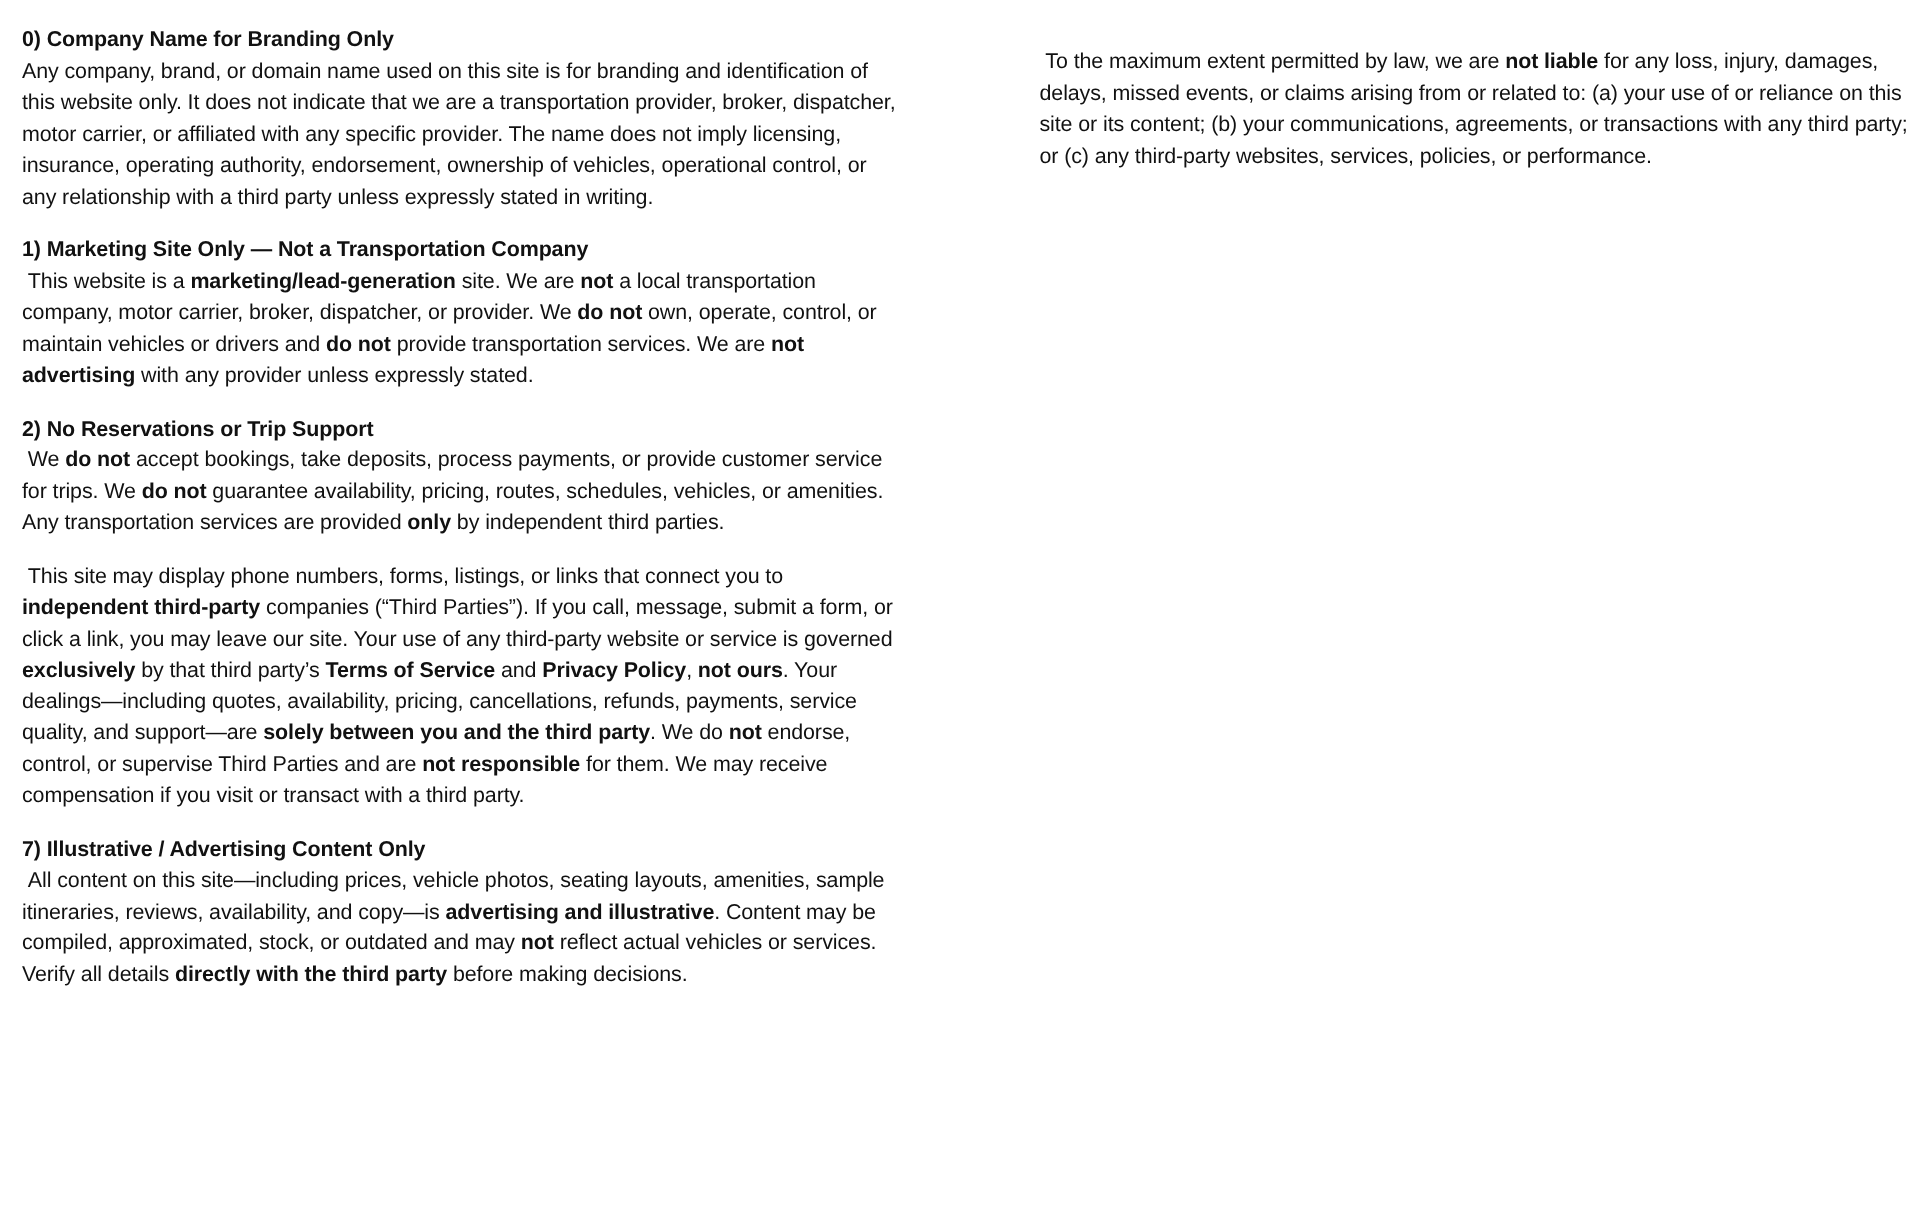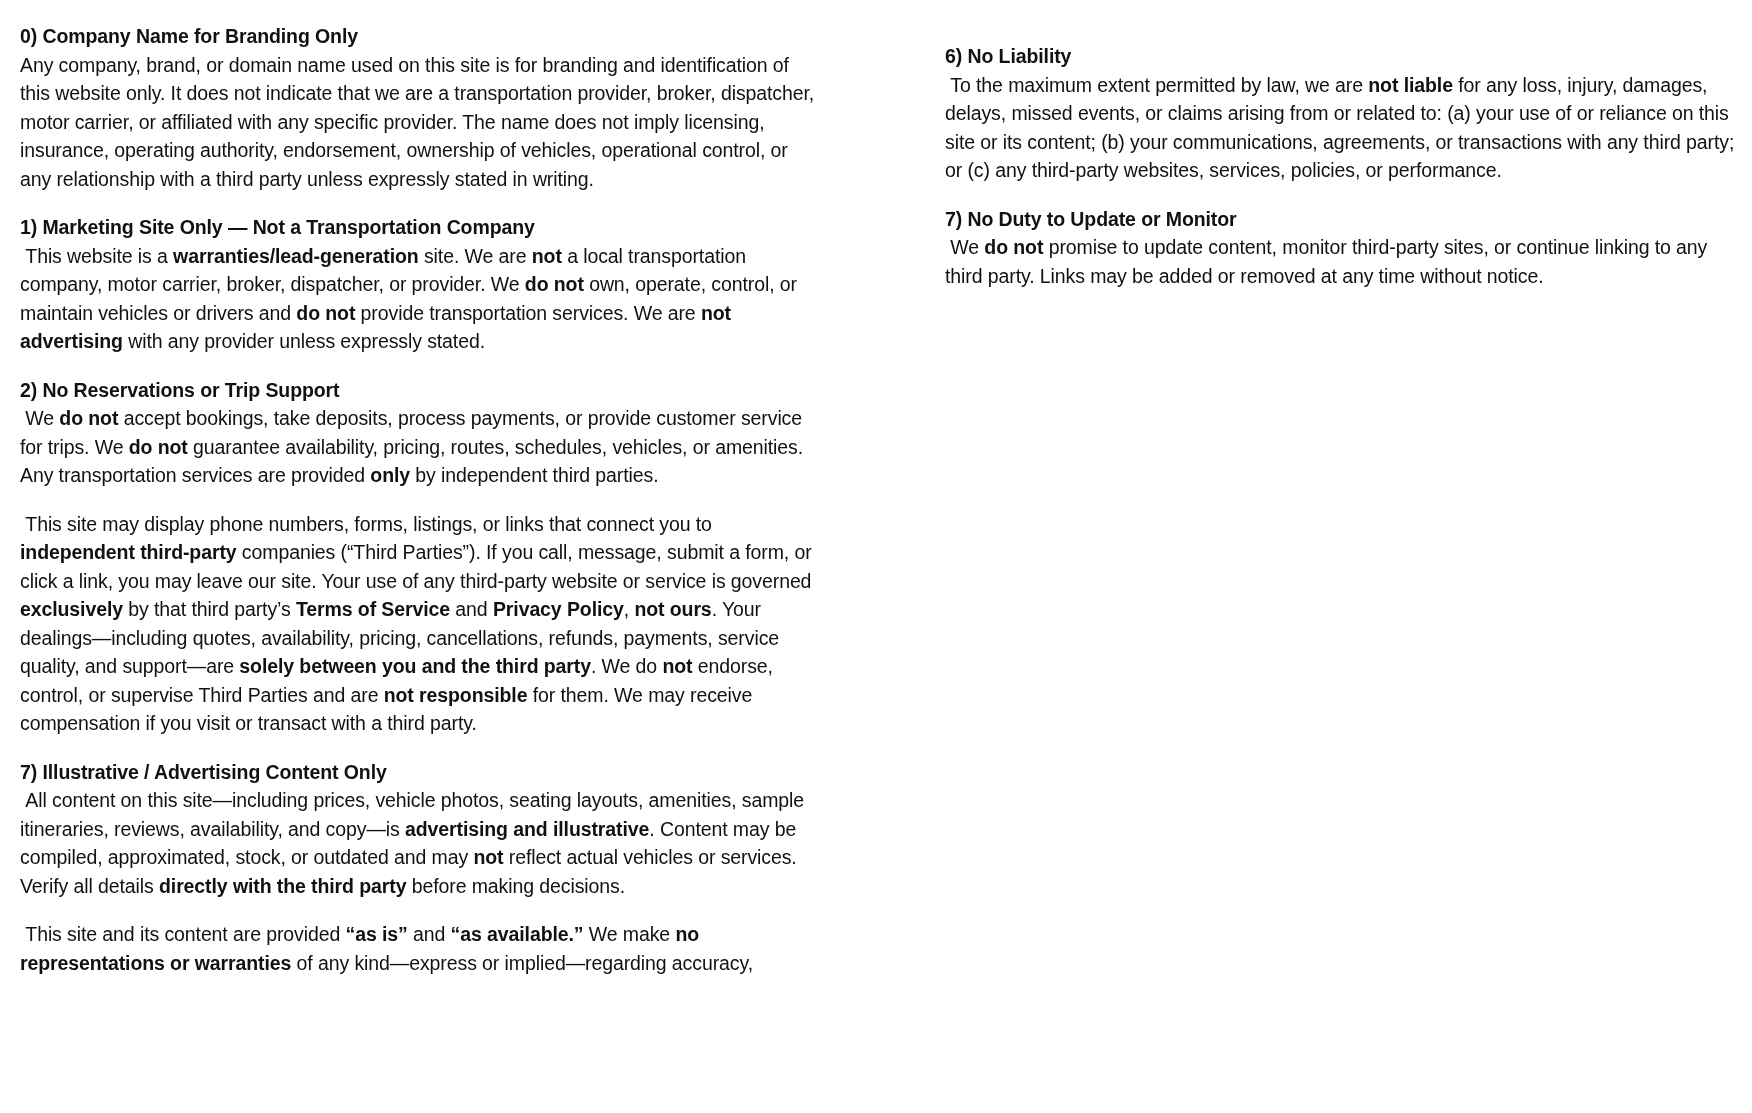--- a/index.html
+++ b/index.html
@@ -60,40 +60,34 @@
 <body>
 
 <div class="page" style="background: rgb(255, 255, 255); color: rgb(17, 17, 17);">
   <div class="col col-left">
       <section class="section">
         <h3 class="heading">0) Company Name for Branding Only</h3>
         <p class="body">Any company, brand, or domain name used on this site is for branding and identification of this website only. It does not indicate that we are a transportation provider, broker, dispatcher, motor carrier, or affiliated with any specific provider. The name does not imply licensing, insurance, operating authority, endorsement, ownership of vehicles, operational control, or any relationship with a third party unless expressly stated in writing.</p>
       </section>
       <section class="section">
         <h3 class="heading">1) Marketing Site Only — Not a Transportation Company</h3>
-        <p class="body"> This website is a <b>warranties/lead-generation</b> site. We are <b>not</b> a local transportation company, motor carrier, broker, dispatcher, or provider. We <b>do not</b> own, operate, control, or maintain vehicles or drivers and <b>do not</b> provide transportation services. We are <b>not advertising</b> with any provider unless expressly stated.</p>
+        <p class="body"> This website is a <b>marketing/lead-generation</b> site. We are <b>not</b> a local transportation company, motor carrier, broker, dispatcher, or provider. We <b>do not</b> own, operate, control, or maintain vehicles or drivers and <b>do not</b> provide transportation services. We are <b>not advertising</b> with any provider unless expressly stated.</p>
       </section>
       <section class="section">
         <h3 class="heading">2) No Reservations or Trip Support</h3>
         <p class="body"> We <b>do not</b> accept bookings, take deposits, process payments, or provide customer service for trips. We <b>do not</b> guarantee availability, pricing, routes, schedules, vehicles, or amenities. Any transportation services are provided <b>only</b> by independent third parties.</p>
       </section>
       <section class="section">
         <p class="body"> This site may display phone numbers, forms, listings, or links that connect you to <b>independent third-party</b> companies (“Third Parties”). If you call, message, submit a form, or click a link, you may leave our site. Your use of any third-party website or service is governed <b>exclusively</b> by that third party’s <b>Terms of Service</b> and <b>Privacy Policy</b>, <b>not ours</b>. Your dealings—including quotes, availability, pricing, cancellations, refunds, payments, service quality, and support—are <b>solely between you and the third party</b>. We do <b>not</b> endorse, control, or supervise Third Parties and are <b>not responsible</b> for them. We may receive compensation if you visit or transact with a third party.</p>
       </section>
       <section class="section">
         <h3 class="heading">7) Illustrative / Advertising Content Only</h3>
         <p class="body"> All content on this site—including prices, vehicle photos, seating layouts, amenities, sample itineraries, reviews, availability, and copy—is <b>advertising and illustrative</b>. Content may be compiled, approximated, stock, or outdated and may <b>not</b> reflect actual vehicles or services. Verify all details <b>directly with the third party</b> before making decisions.</p>
       </section>
       <section class="section">
-        <p class="body"> This site and its content are provided <b>“as is”</b> and <b>“as available.”</b> We make <b>no representations or warranties</b> of any kind—express or implied—regarding accuracy,</p>
       </section>
     </div>
   <div class="col col-right">
       <section class="section">
-        <h3 class="heading">6) No Liability</h3>
         <p class="body"> To the maximum extent permitted by law, we are <b>not liable</b> for any loss, injury, damages, delays, missed events, or claims arising from or related to: (a) your use of or reliance on this site or its content; (b) your communications, agreements, or transactions with any third party; or (c) any third-party websites, services, policies, or performance.</p>
-      </section>
-      <section class="section">
-        <h3 class="heading">7) No Duty to Update or Monitor</h3>
-        <p class="body"> We <b>do not</b> promise to update content, monitor third-party sites, or continue linking to any third party. Links may be added or removed at any time without notice.</p>
       </section>
     </div>
 </div>
 
 </body></html>

